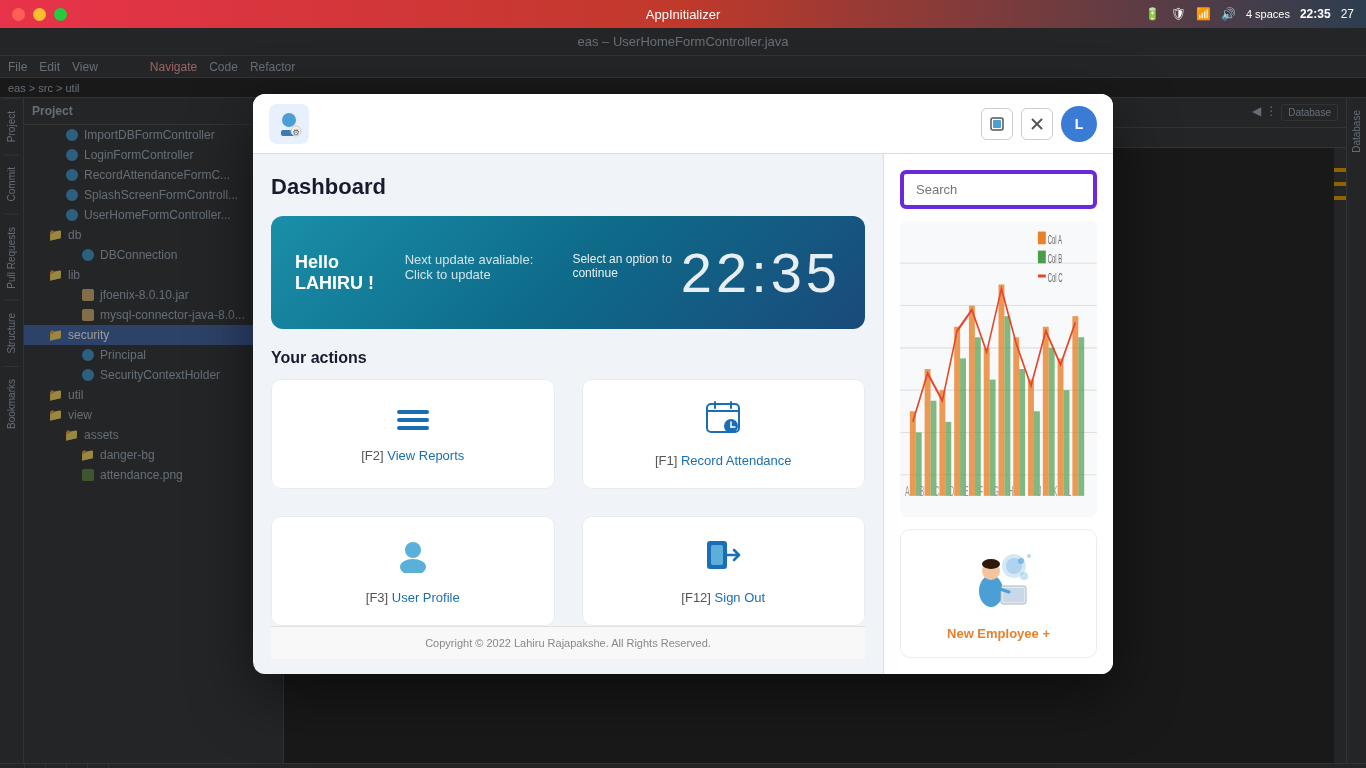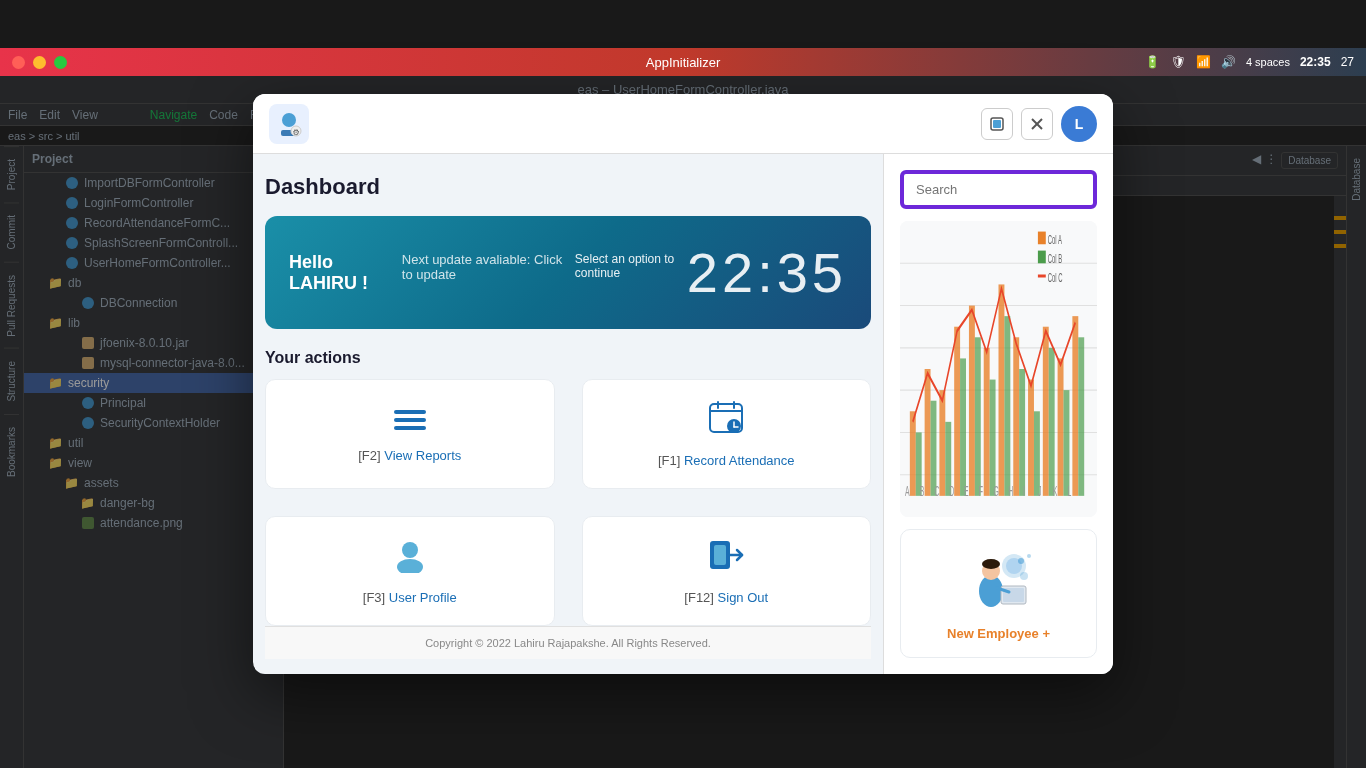--- a/index.html
+++ b/index.html
@@ -15,21 +15,20 @@
     
     .mac-titlebar {
       height: 28px;
       background: linear-gradient(to right, #e8334a, #c0392b, #2c3e50);
       display: flex;
       align-items: center;
       justify-content: space-between;
       padding: 0 12px;
       position: relative;
       z-index: 100;
-      margin-top: 48px;
     }
     .mac-buttons { display: flex; gap: 8px; align-items: center; }
     .mac-btn {
       width: 13px; height: 13px; border-radius: 50%;
       display: inline-block;
     }
     .mac-btn.close { background: #ff5f57; }
     .mac-btn.min { background: #febc2e; }
     .mac-btn.max { background: #28c840; }
     .mac-title {
@@ -208,21 +207,21 @@
     
     .modal-body {
       display: flex;
       flex: 1;
       overflow: hidden;
     }
 
     
     .modal-left {
       flex: 1;
-      padding: 20px 12px;
+      padding: 20px 18px;
       overflow-y: auto;
     }
 
     
     .dashboard-title {
       font-size: 22px;
       font-weight: 700;
       color: #1a1a2e;
       margin-bottom: 16px;
     }
@@ -432,21 +431,21 @@
 </div>
 
 <div style="height:28px; background:#3c3f41; display:flex; align-items:center; justify-content:center; border-bottom:1px solid #555;">
   <span style="color:#a9b7c6; font-size:13px; font-weight:500;">eas – UserHomeFormController.java</span>
 </div>
 
 <div style="height:22px; background:#3c3f41; display:flex; align-items:center; padding:0 8px; gap:12px; border-bottom:1px solid #555;">
   <span style="font-size:12px; color:#a9b7c6; cursor:pointer;">File</span>
   <span style="font-size:12px; color:#a9b7c6; cursor:pointer;">Edit</span>
   <span style="font-size:12px; color:#a9b7c6; cursor:pointer;">View</span>
-  <span style="font-size:12px; color:#22c55e; cursor:pointer;padding-left:40px;">Navigate</span>
+  <span style="font-size:12px; color:#fca5a5; cursor:pointer;padding-left:40px;">Navigate</span>
   <span style="font-size:12px; color:#a9b7c6; cursor:pointer;">Code</span>
   <span style="font-size:12px; color:#a9b7c6; cursor:pointer;">Refactor</span>
 </div>
 
 <div style="height:20px; background:#2b2b2b; display:flex; align-items:center; padding:0 8px; border-bottom:1px solid #555;text-align:center;">
   <span style="font-size:11px; color:#a9b7c6;">eas &gt; src &gt; util</span>
 </div>
 
 <div class="ide-area">
 

